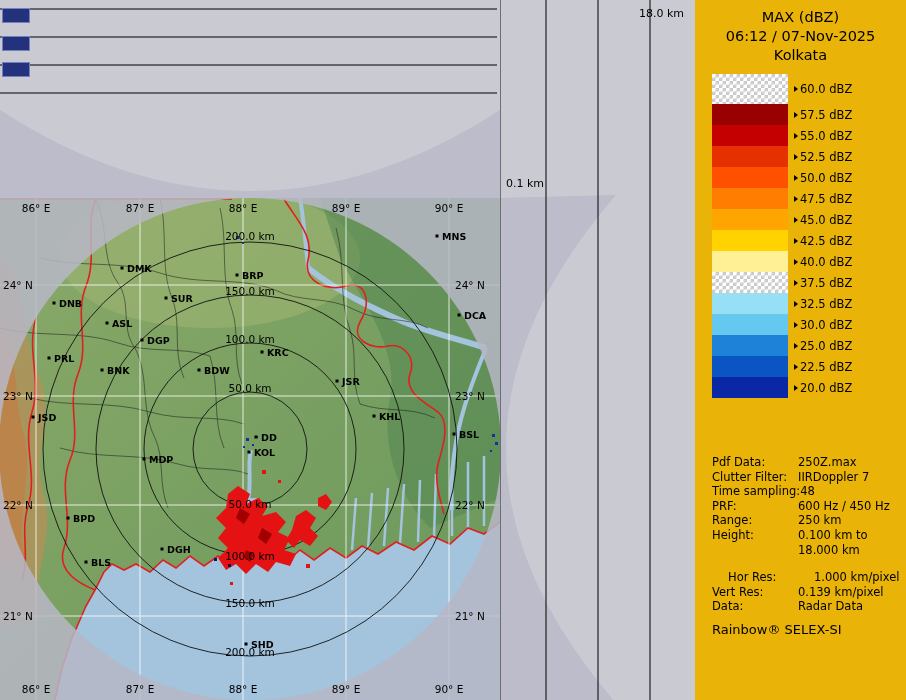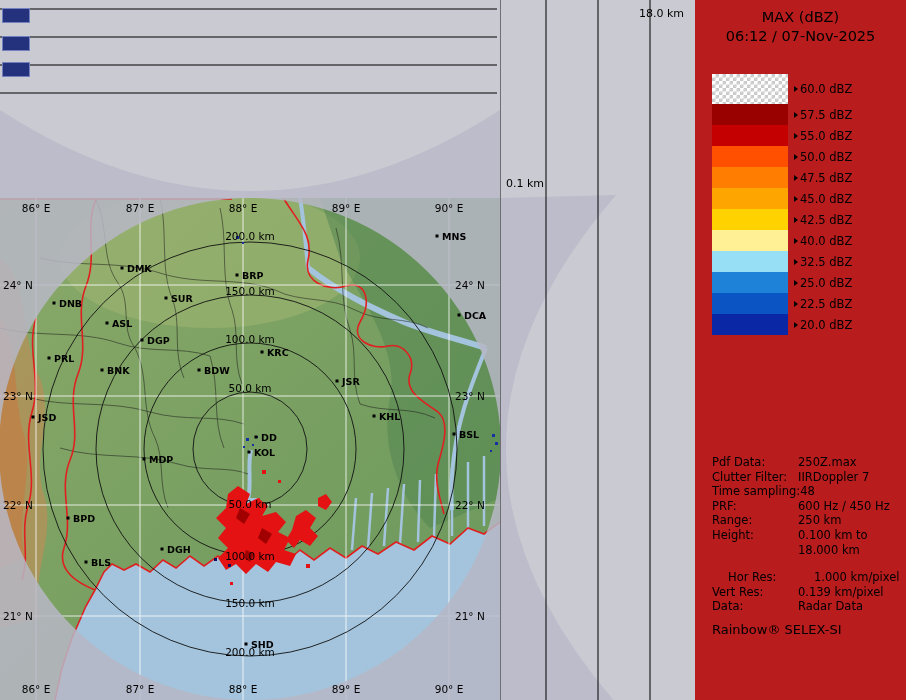--- a/index.html
+++ b/index.html
@@ -17,21 +17,21 @@
   .axis-label{position:absolute;font-size:11px;white-space:nowrap;}
   .top-km{left:138px;top:7px;}
   .bottom-km{left:5px;top:177px;}
 
   
   .map-panel{position:absolute;left:0;top:198px;width:500px;height:502px;}
   .maplab{font:10.5px "DejaVu Sans",sans-serif;fill:#000;}
   .citylab{font:bold 9.5px "DejaVu Sans",sans-serif;fill:#000;}
 
   
-  .legend{position:absolute;left:695px;top:0;width:211px;height:700px;background:#b91c1c;}
+  .legend{position:absolute;left:695px;top:0;width:211px;height:700px;background:#eab308;}
   .legend-title{text-align:center;font-size:14.5px;line-height:19px;}
   .legend-title.first{margin-top:8px;}
   .scale{position:absolute;left:17px;top:74px;}
   .scale-row{display:flex;align-items:center;justify-content:center;}
   .swatch{width:76px;height:21px;flex:none;}
   .swatch.tall{height:30px;}
   .checker{background:#fff;
     background-image:linear-gradient(45deg,#c9c9c9 25%,transparent 25%,transparent 75%,#c9c9c9 75%),
                      linear-gradient(45deg,#c9c9c9 25%,transparent 25%,transparent 75%,#c9c9c9 75%);
     background-size:7px 7px;background-position:0 0,3.5px 3.5px;}
@@ -274,20 +274,21 @@
           <text x="91" y="368" class="citylab" text-anchor="start">BLS</text>
           <rect x="244.5" y="444.5" width="3" height="3" fill="#000"></rect>
           <text x="251" y="450" class="citylab" text-anchor="start">SHD</text>
         </g>
     </svg>
   </div>
 
   <div class="legend">
     <div class="legend-title first">MAX (dBZ)</div>
     <div class="legend-title">06:12 / 07-Nov-2025</div>
+    <div class="legend-title">Kolkata</div>
     <div class="scale">
         <div class="scale-row">
           <div class="swatch checker tall"></div>
           <div class="scale-label">
             <span class="arrow"></span>
             <span>60.0 dBZ</span>
           </div>
         </div>
         <div class="scale-row">
           <div class="swatch" style="background: rgb(153, 0, 0);"></div>
@@ -297,20 +298,27 @@
           </div>
         </div>
         <div class="scale-row">
           <div class="swatch" style="background: rgb(196, 0, 0);"></div>
           <div class="scale-label">
             <span class="arrow"></span>
             <span>55.0 dBZ</span>
           </div>
         </div>
         <div class="scale-row">
+          <div class="swatch" style="background: rgb(230, 48, 0);"></div>
+          <div class="scale-label">
+            <span class="arrow"></span>
+            <span>52.5 dBZ</span>
+          </div>
+        </div>
+        <div class="scale-row">
           <div class="swatch" style="background: rgb(255, 80, 0);"></div>
           <div class="scale-label">
             <span class="arrow"></span>
             <span>50.0 dBZ</span>
           </div>
         </div>
         <div class="scale-row">
           <div class="swatch" style="background: rgb(255, 125, 0);"></div>
           <div class="scale-label">
             <span class="arrow"></span>
@@ -332,24 +340,38 @@
           </div>
         </div>
         <div class="scale-row">
           <div class="swatch" style="background: rgb(255, 240, 150);"></div>
           <div class="scale-label">
             <span class="arrow"></span>
             <span>40.0 dBZ</span>
           </div>
         </div>
         <div class="scale-row">
+          <div class="swatch checker"></div>
+          <div class="scale-label">
+            <span class="arrow"></span>
+            <span>37.5 dBZ</span>
+          </div>
+        </div>
+        <div class="scale-row">
           <div class="swatch" style="background: rgb(150, 223, 245);"></div>
           <div class="scale-label">
             <span class="arrow"></span>
             <span>32.5 dBZ</span>
+          </div>
+        </div>
+        <div class="scale-row">
+          <div class="swatch" style="background: rgb(100, 200, 239);"></div>
+          <div class="scale-label">
+            <span class="arrow"></span>
+            <span>30.0 dBZ</span>
           </div>
         </div>
         <div class="scale-row">
           <div class="swatch" style="background: rgb(30, 130, 216);"></div>
           <div class="scale-label">
             <span class="arrow"></span>
             <span>25.0 dBZ</span>
           </div>
         </div>
         <div class="scale-row">

